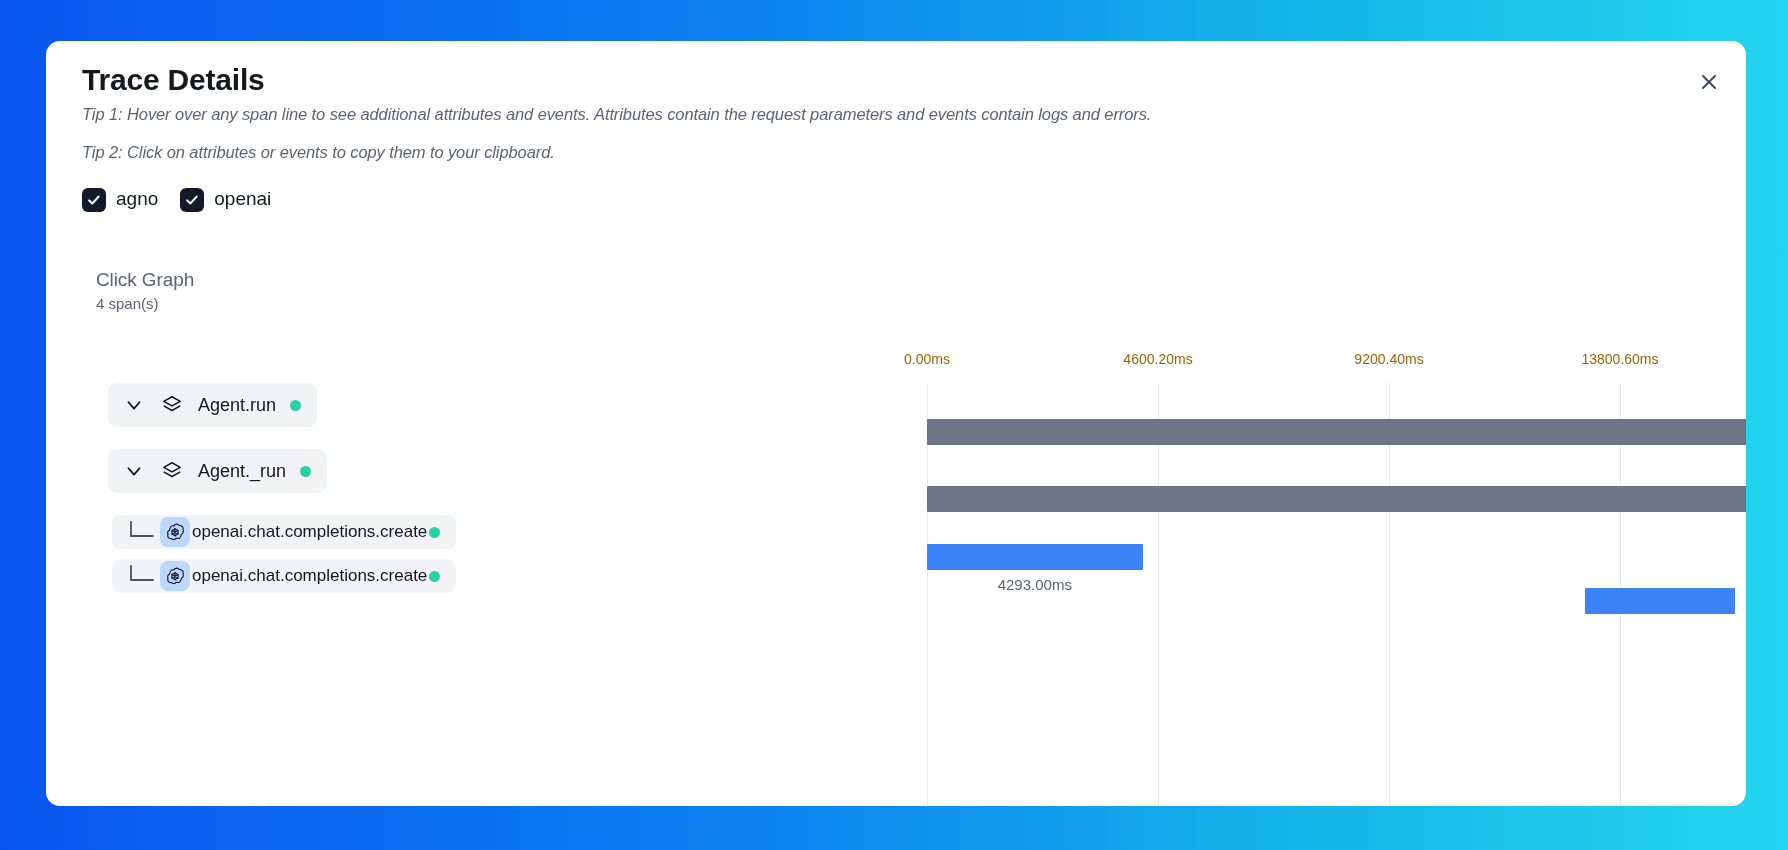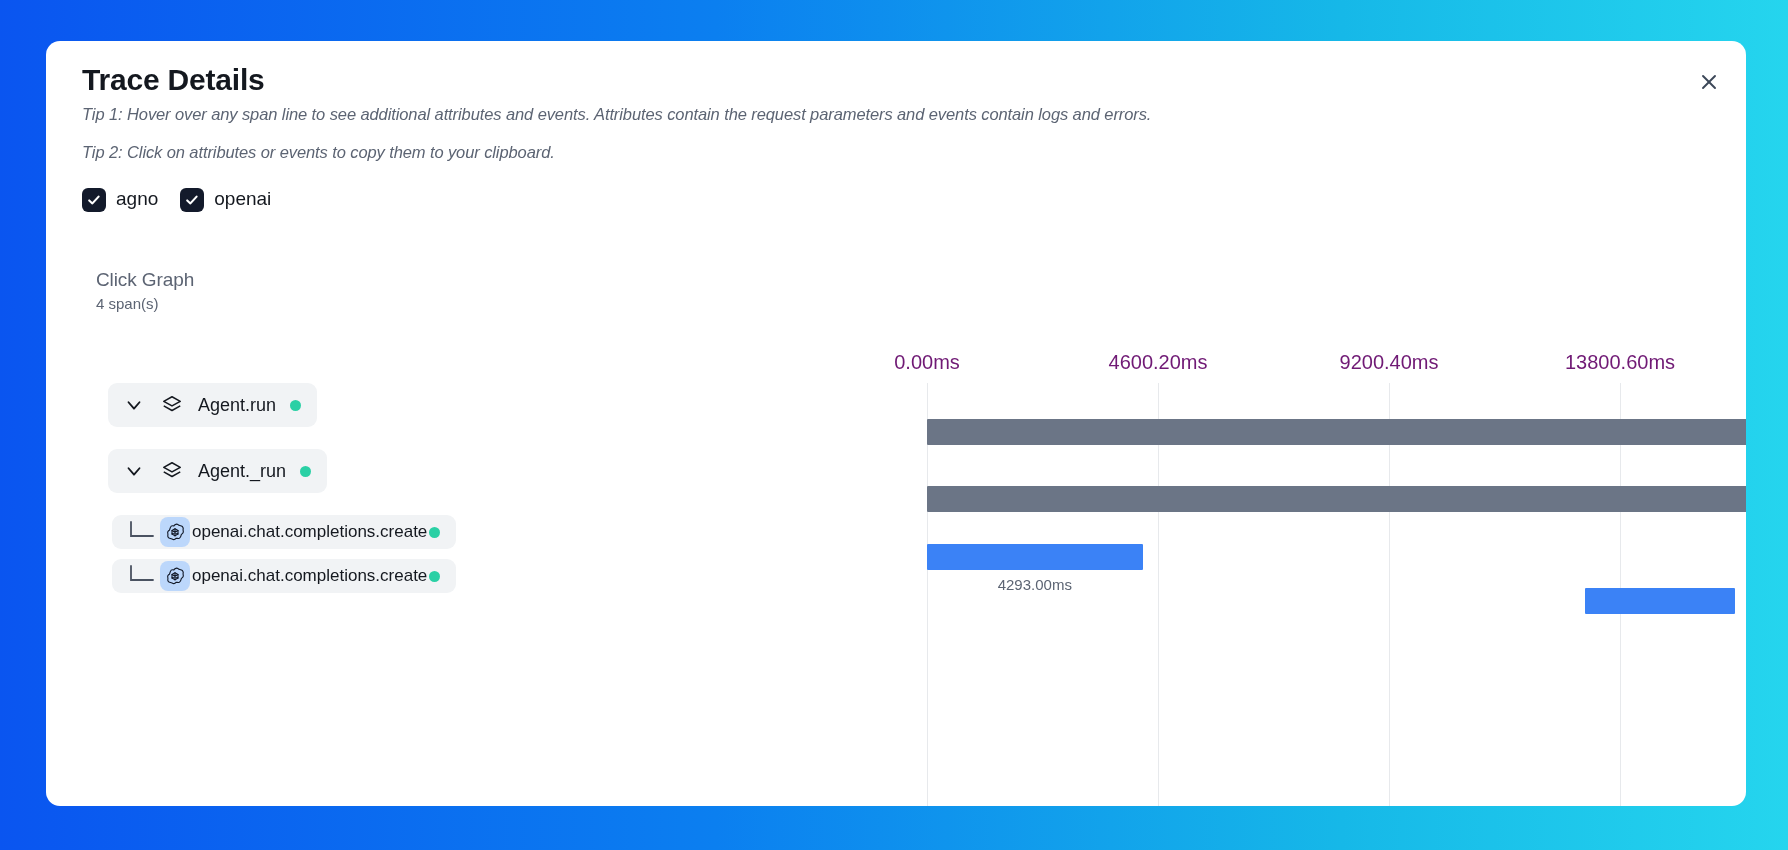--- a/index.html
+++ b/index.html
@@ -141,22 +141,22 @@
   .status-dot { width: 11px; height: 11px; border-radius: 50%; background: #2ad0a5; flex:none; }
 
   
   #timeline {
     position: absolute;
     left: 845px; top: 0; right: 0; bottom: 0;
   }
   .axis-label {
     position: absolute;
     top: 20px;
-    font-size: 20px;
-    color: #701a75;
+    font-size: 14px;
+    color: #a16207;
     white-space: nowrap;
     transform: translateX(-50%);
   }
   .grid-line {
     position: absolute;
     top: 52px; bottom: 0;
     width: 1px;
     background: #e7e9ec;
   }
   .bar {

